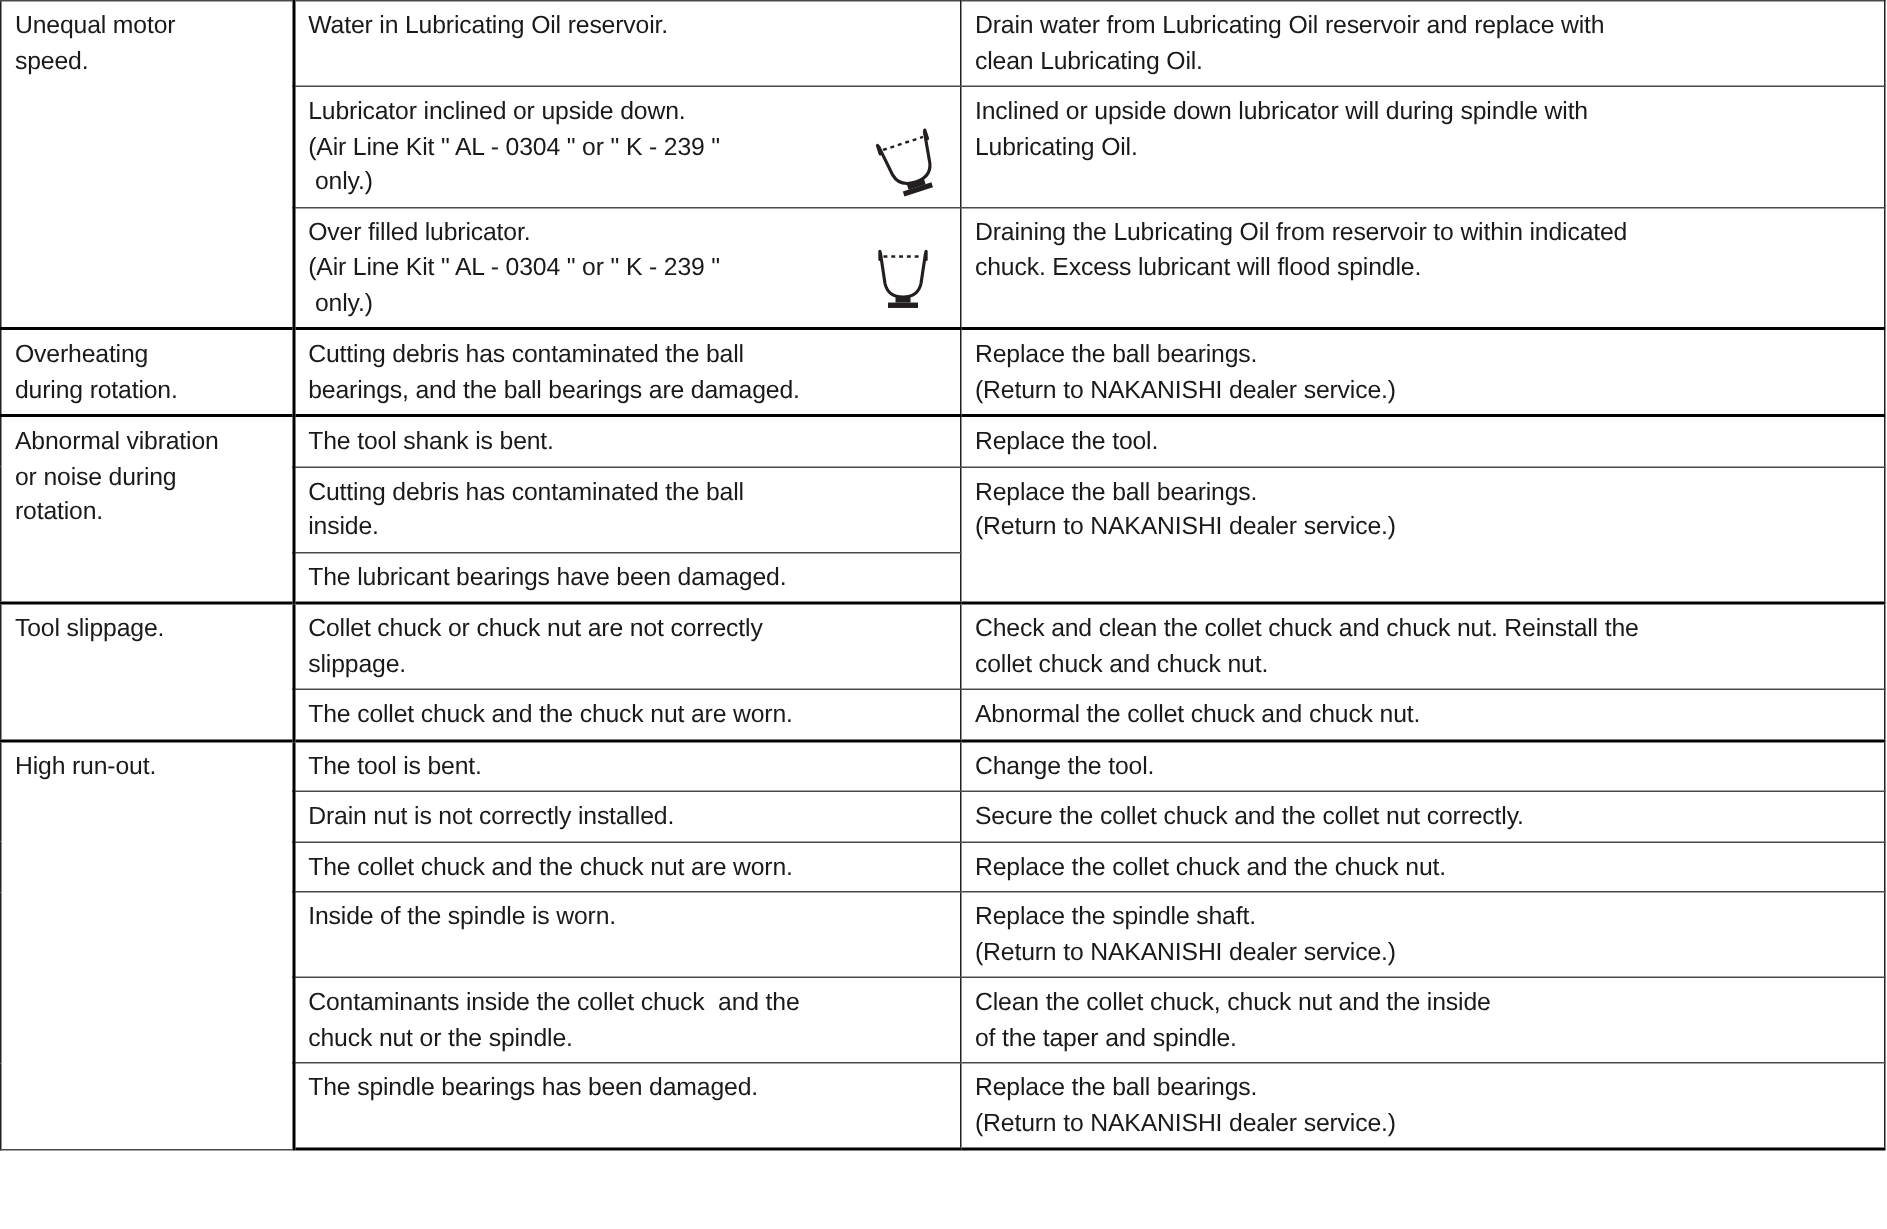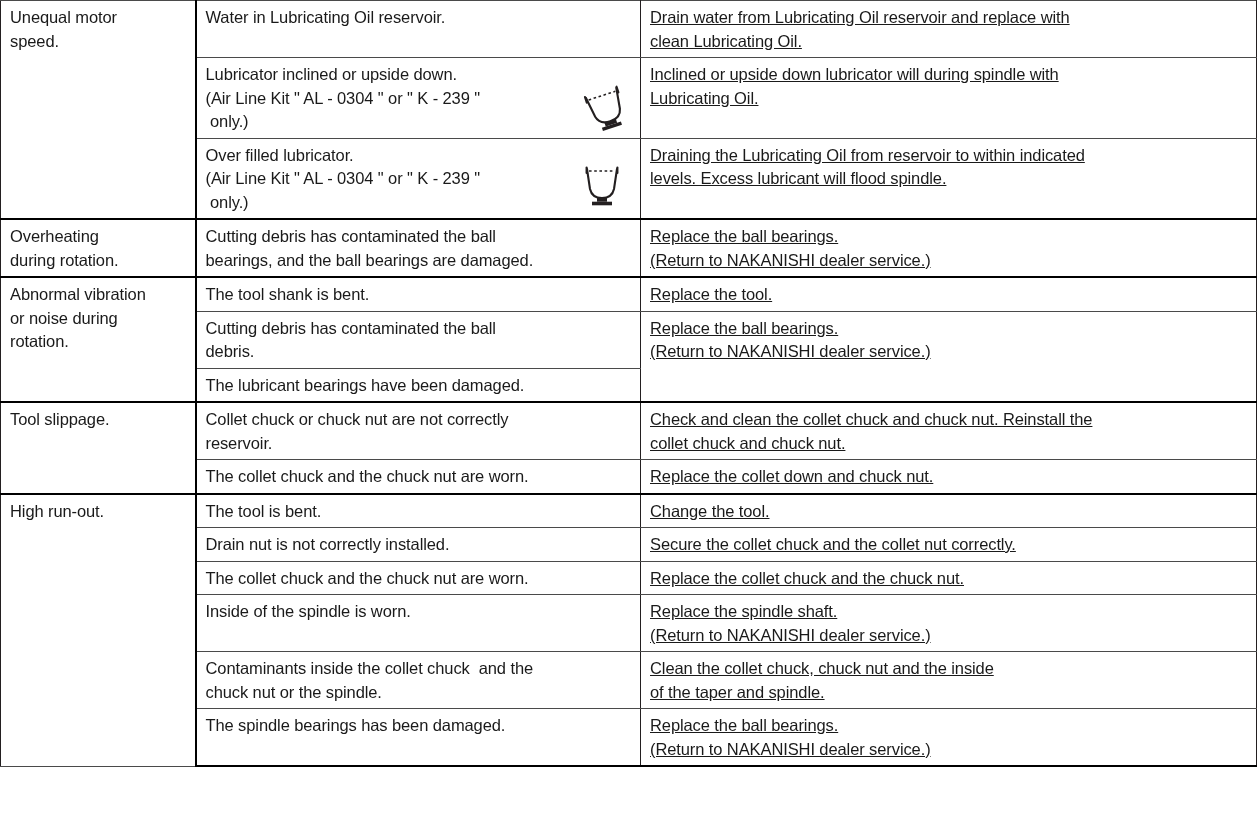--- a/index.html
+++ b/index.html
@@ -57,21 +57,20 @@
   }
 
   td.symptom {
     border-right: 2.2px solid #000000;
   }
   td.cause {
     border-right: 1.8px solid #231f20;
   }
   td.remedy {
     border-left: 1.8px solid #231f20;
-    text-decoration: underline;
   }
 
   td.first-col-outer { border-left: 1.6px solid #231f20; }
   td.last-col-outer  { border-right: 1.6px solid #231f20; }
 
   .line { display: block; white-space: pre; }
 
   .cause-inner {
     position: relative;
     display: block;
@@ -156,21 +155,21 @@
                 <line x1="11.6" y1="7.5" x2="11.6" y2="13" stroke="#231f20" stroke-width="2.1" stroke-linecap="round"></line>
                 <line x1="42.4" y1="7.5" x2="42.4" y2="13" stroke="#231f20" stroke-width="2.1" stroke-linecap="round"></line>
                 <rect x="22" y="37.5" width="10" height="4.2" fill="#231f20"></rect>
                 <rect x="17" y="41.7" width="20" height="3.6" fill="#231f20"></rect>
               </svg>
             </span>
           </span>
         </td>
         <td class="remedy last-col-outer">
           <span class="line">Draining the Lubricating Oil from reservoir to within indicated</span>
-          <span class="line">levels. Excess lubricant will flood spindle.</span>
+          <span class="line">chuck. Excess lubricant will flood spindle.</span>
         </td>
       </tr>
 
       <tr class="group-top">
         <td class="symptom first-col-outer">
           <span class="line">Overheating
 during rotation.</span>
         </td>
         <td class="cause">
           <span class="line">Cutting debris has contaminated the ball</span>
@@ -192,54 +191,54 @@
           <span class="line">The tool shank is bent.</span>
         </td>
         <td class="remedy last-col-outer">
           <span class="line">Replace the tool.</span>
         </td>
       </tr>
 
       <tr>
         <td class="cause">
           <span class="line">Cutting debris has contaminated the ball</span>
-          <span class="line">debris.</span>
+          <span class="line">inside.</span>
         </td>
         <td class="remedy last-col-outer" rowspan="2">
           <span class="line">Replace the ball bearings.</span>
           <span class="line">(Return to NAKANISHI dealer service.)</span>
         </td>
       </tr>
 
       <tr>
         <td class="cause">
           <span class="line">The lubricant bearings have been damaged.</span>
         </td>
       </tr>
 
       <tr class="group-top">
         <td class="symptom first-col-outer" rowspan="2">
           <span class="line">Tool slippage.</span>
         </td>
         <td class="cause">
           <span class="line">Collet chuck or chuck nut are not correctly</span>
-          <span class="line">reservoir.</span>
+          <span class="line">slippage.</span>
         </td>
         <td class="remedy last-col-outer">
           <span class="line">Check and clean the collet chuck and chuck nut. Reinstall the</span>
           <span class="line">collet chuck and chuck nut.</span>
         </td>
       </tr>
 
       <tr>
         <td class="cause">
           <span class="line">The collet chuck and the chuck nut are worn.</span>
         </td>
         <td class="remedy last-col-outer">
-          <span class="line">Replace the collet down and chuck nut.</span>
+          <span class="line">Abnormal the collet chuck and chuck nut.</span>
         </td>
       </tr>
 
       <tr class="group-top">
         <td class="symptom first-col-outer" rowspan="6">
           <span class="line">High run-out.</span>
         </td>
         <td class="cause">
           <span class="line">The tool is bent.</span>
         </td>

